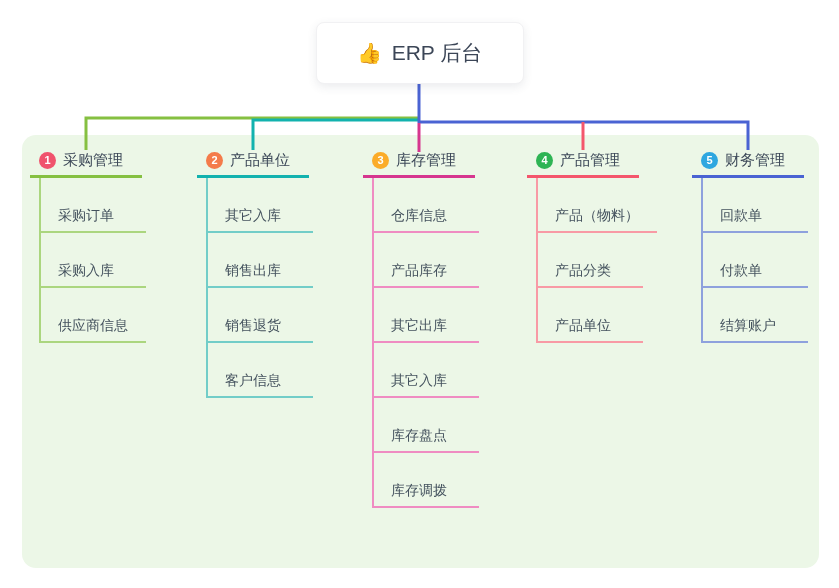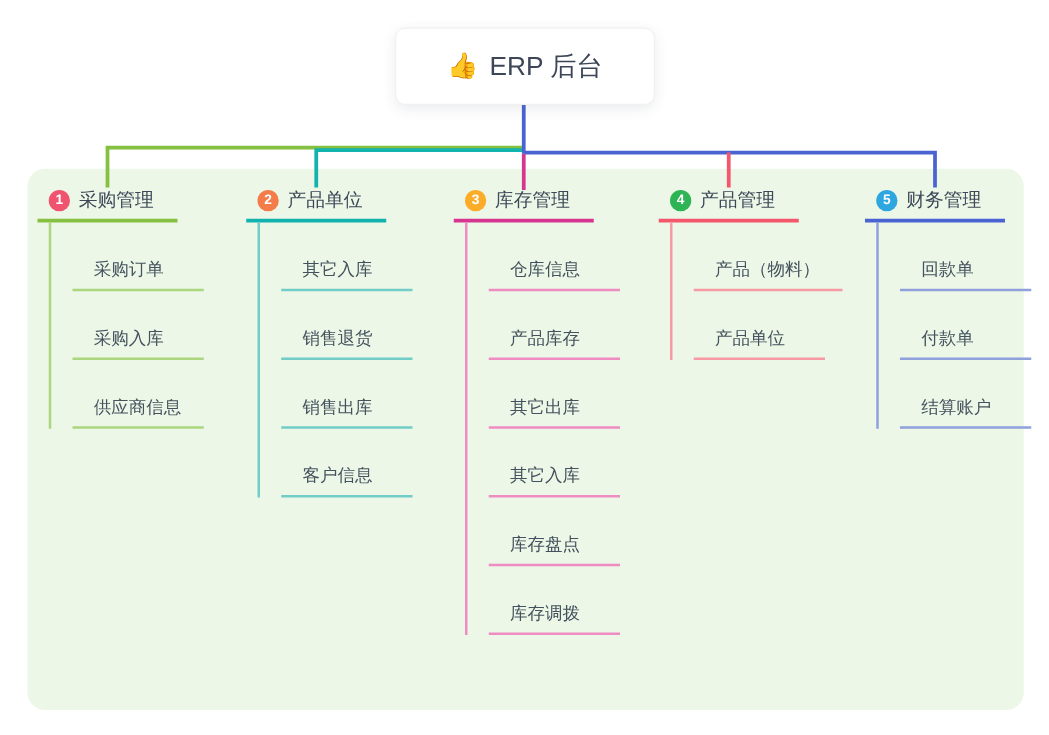--- a/index.html
+++ b/index.html
@@ -18,21 +18,21 @@
              font-size:21px;font-weight:500;color:#3c4657;}
   .root-icon{font-size:20px;line-height:1;}
 
   .branch{position:absolute;top:145px;width:112px;}
   .branch-title{height:30px;border-bottom:3px solid var(--line);
                 display:flex;align-items:center;gap:7px;padding-left:9px;
                 font-size:15px;color:#3c4858;white-space:nowrap;}
   .badge{flex:0 0 auto;width:17px;height:17px;border-radius:50%;
          display:inline-flex;align-items:center;justify-content:center;
          color:#ffffff;font-size:11px;font-weight:700;line-height:1;}
-  .items{margin-left:9px;border-left:2px solid var(--soft);padding-left:17px;}
+  .items{margin-left:9px;border-left:2px solid var(--soft);}
   .item{height:47px;width:fit-content;min-width:70px;
         display:flex;align-items:flex-end;
         padding:0 18px 6px 17px;border-bottom:2px solid var(--soft);
         font-size:14px;color:#44525e;white-space:nowrap;}
 </style>
 </head>
 <body>
 
 <div class="stage">
   <div class="panel"></div>
@@ -60,22 +60,22 @@
           <div class="item">供应商信息</div>
         </div>
       </div>
       <div class="branch" style="left: 197px; --line: #12b2ae; --soft: #72cdc8;">
         <div class="branch-title">
           <span class="badge" style="background: rgb(244, 123, 74);">2</span>
           <span>产品单位</span>
         </div>
         <div class="items">
           <div class="item">其它入库</div>
+          <div class="item">销售出库</div>
           <div class="item">销售退货</div>
-          <div class="item">销售出库</div>
           <div class="item">客户信息</div>
         </div>
       </div>
       <div class="branch" style="left: 363px; --line: #d6368f; --soft: #ef8cc2;">
         <div class="branch-title">
           <span class="badge" style="background: rgb(251, 172, 41);">3</span>
           <span>库存管理</span>
         </div>
         <div class="items">
           <div class="item">仓库信息</div>
@@ -86,20 +86,21 @@
           <div class="item">库存调拨</div>
         </div>
       </div>
       <div class="branch" style="left: 527px; --line: #f4566c; --soft: #f89aa5;">
         <div class="branch-title">
           <span class="badge" style="background: rgb(46, 180, 84);">4</span>
           <span>产品管理</span>
         </div>
         <div class="items">
           <div class="item">产品（物料）</div>
+          <div class="item">产品分类</div>
           <div class="item">产品单位</div>
         </div>
       </div>
       <div class="branch" style="left: 692px; --line: #4a63d3; --soft: #8ea1dd;">
         <div class="branch-title">
           <span class="badge" style="background: rgb(46, 167, 224);">5</span>
           <span>财务管理</span>
         </div>
         <div class="items">
           <div class="item">回款单</div>

